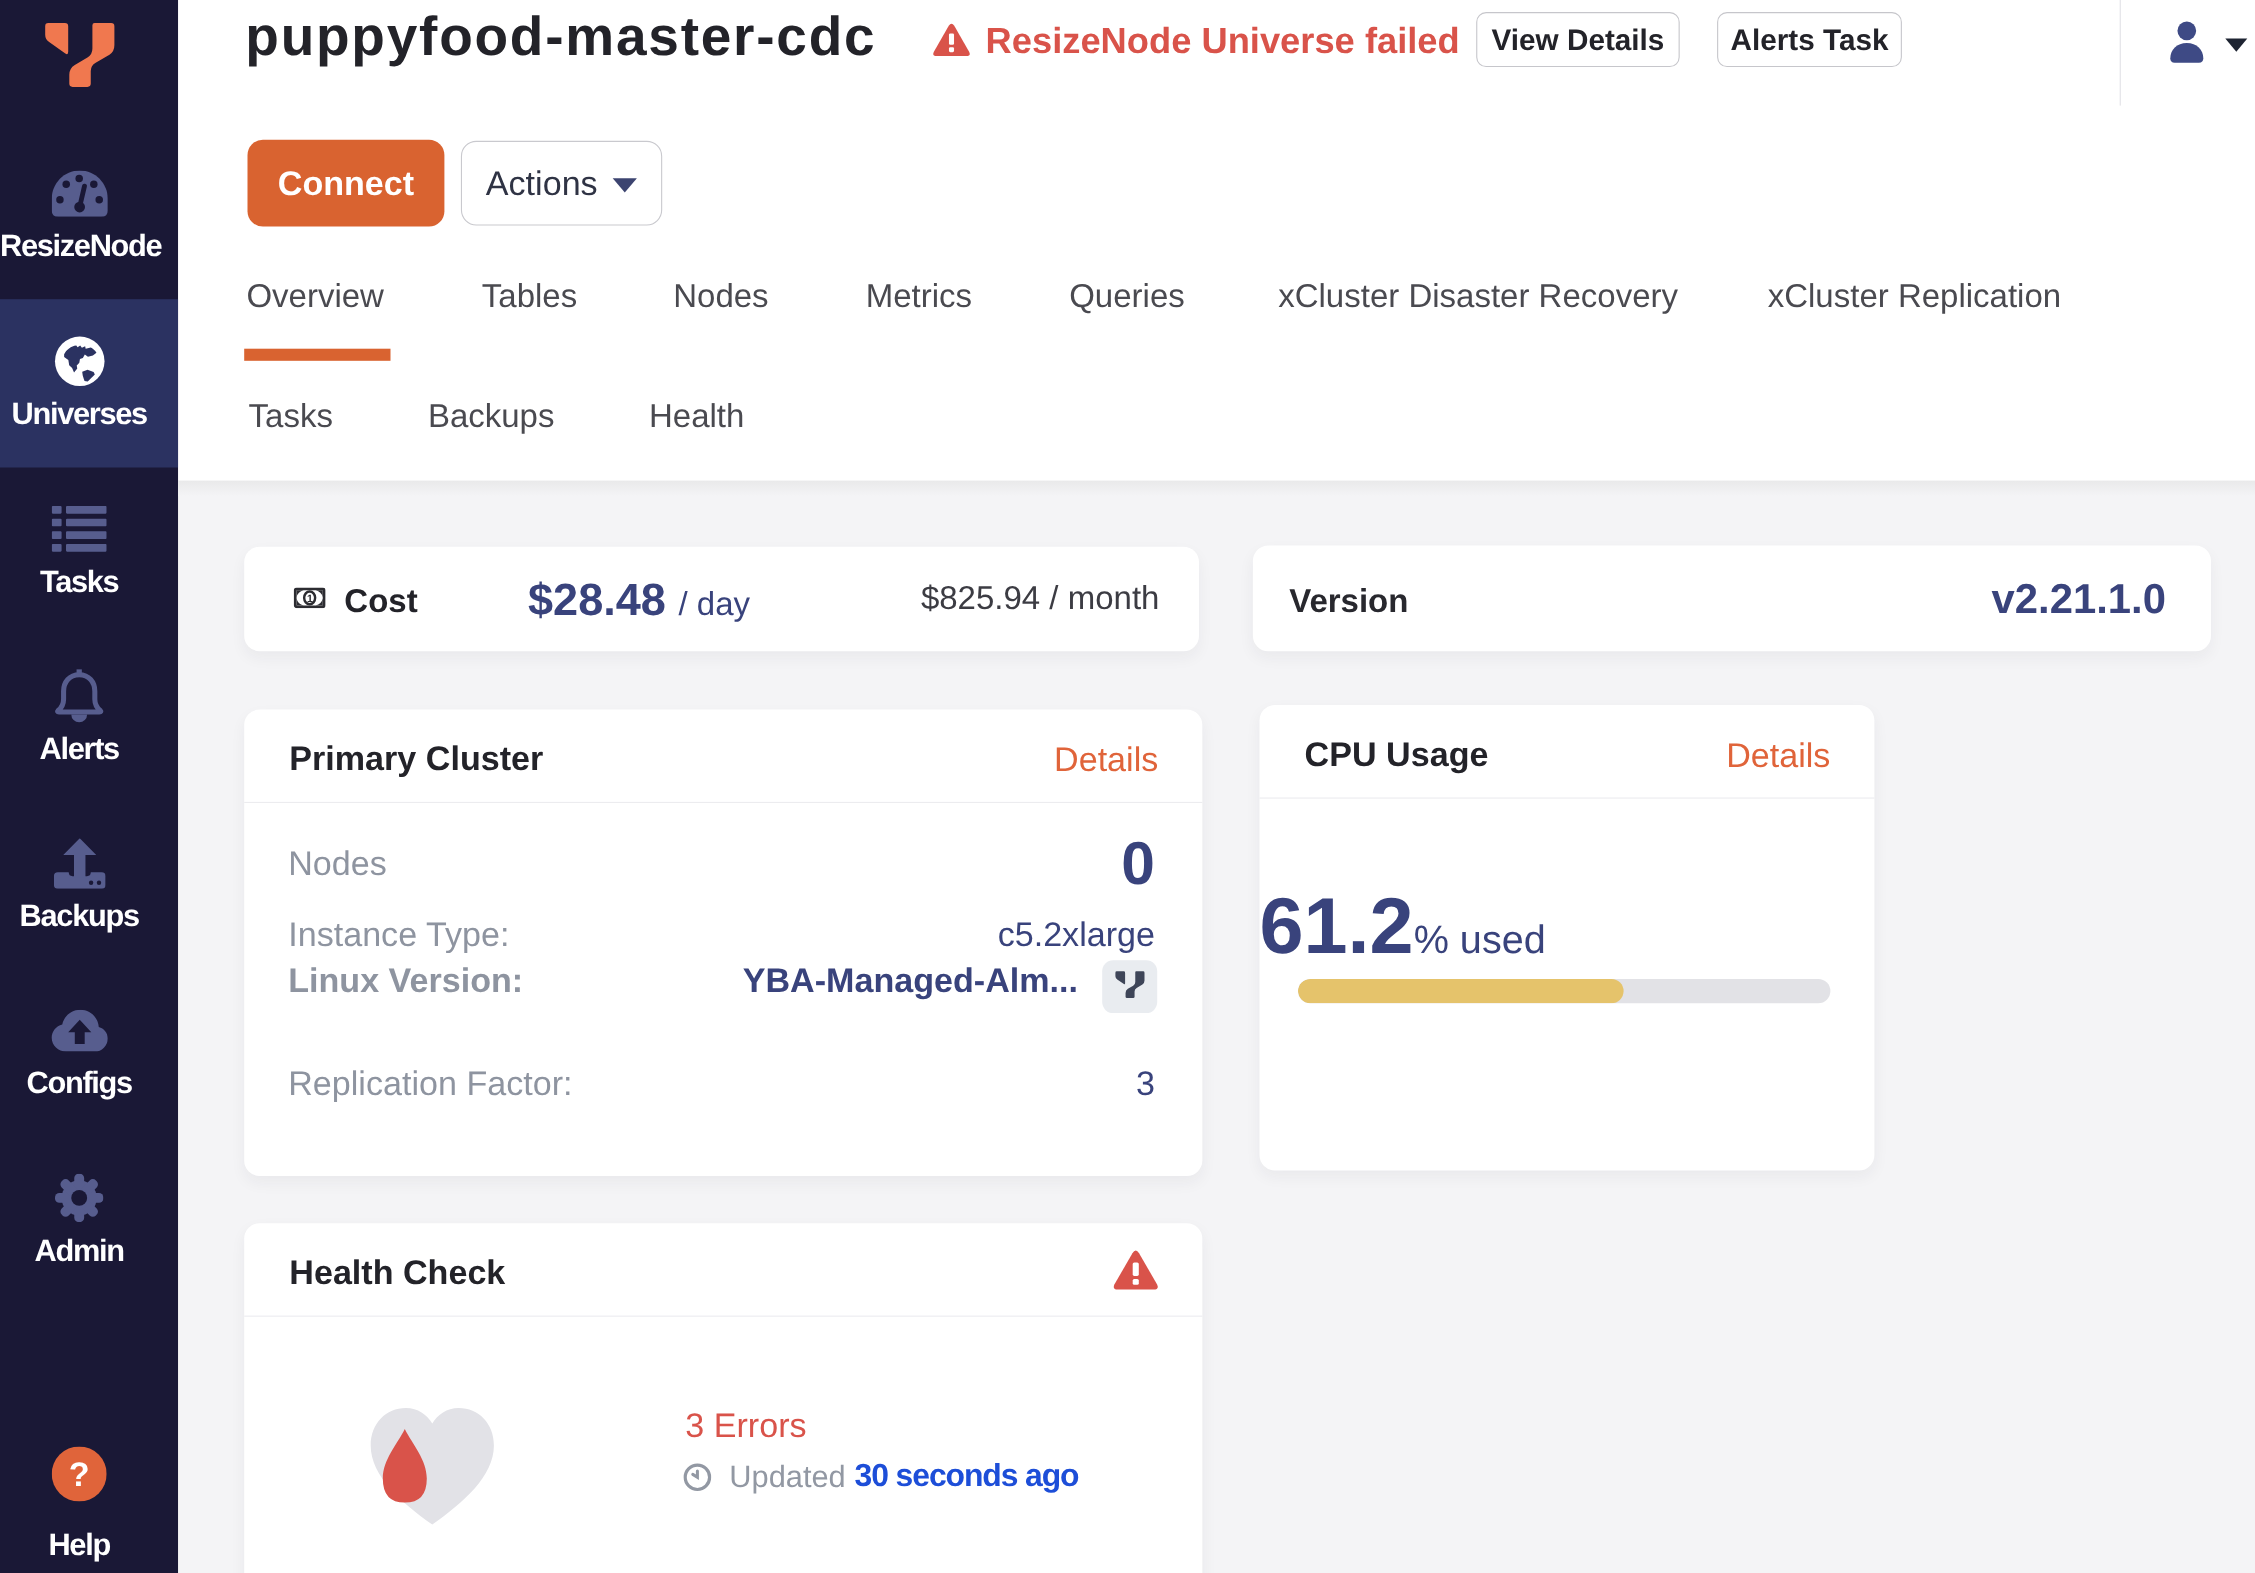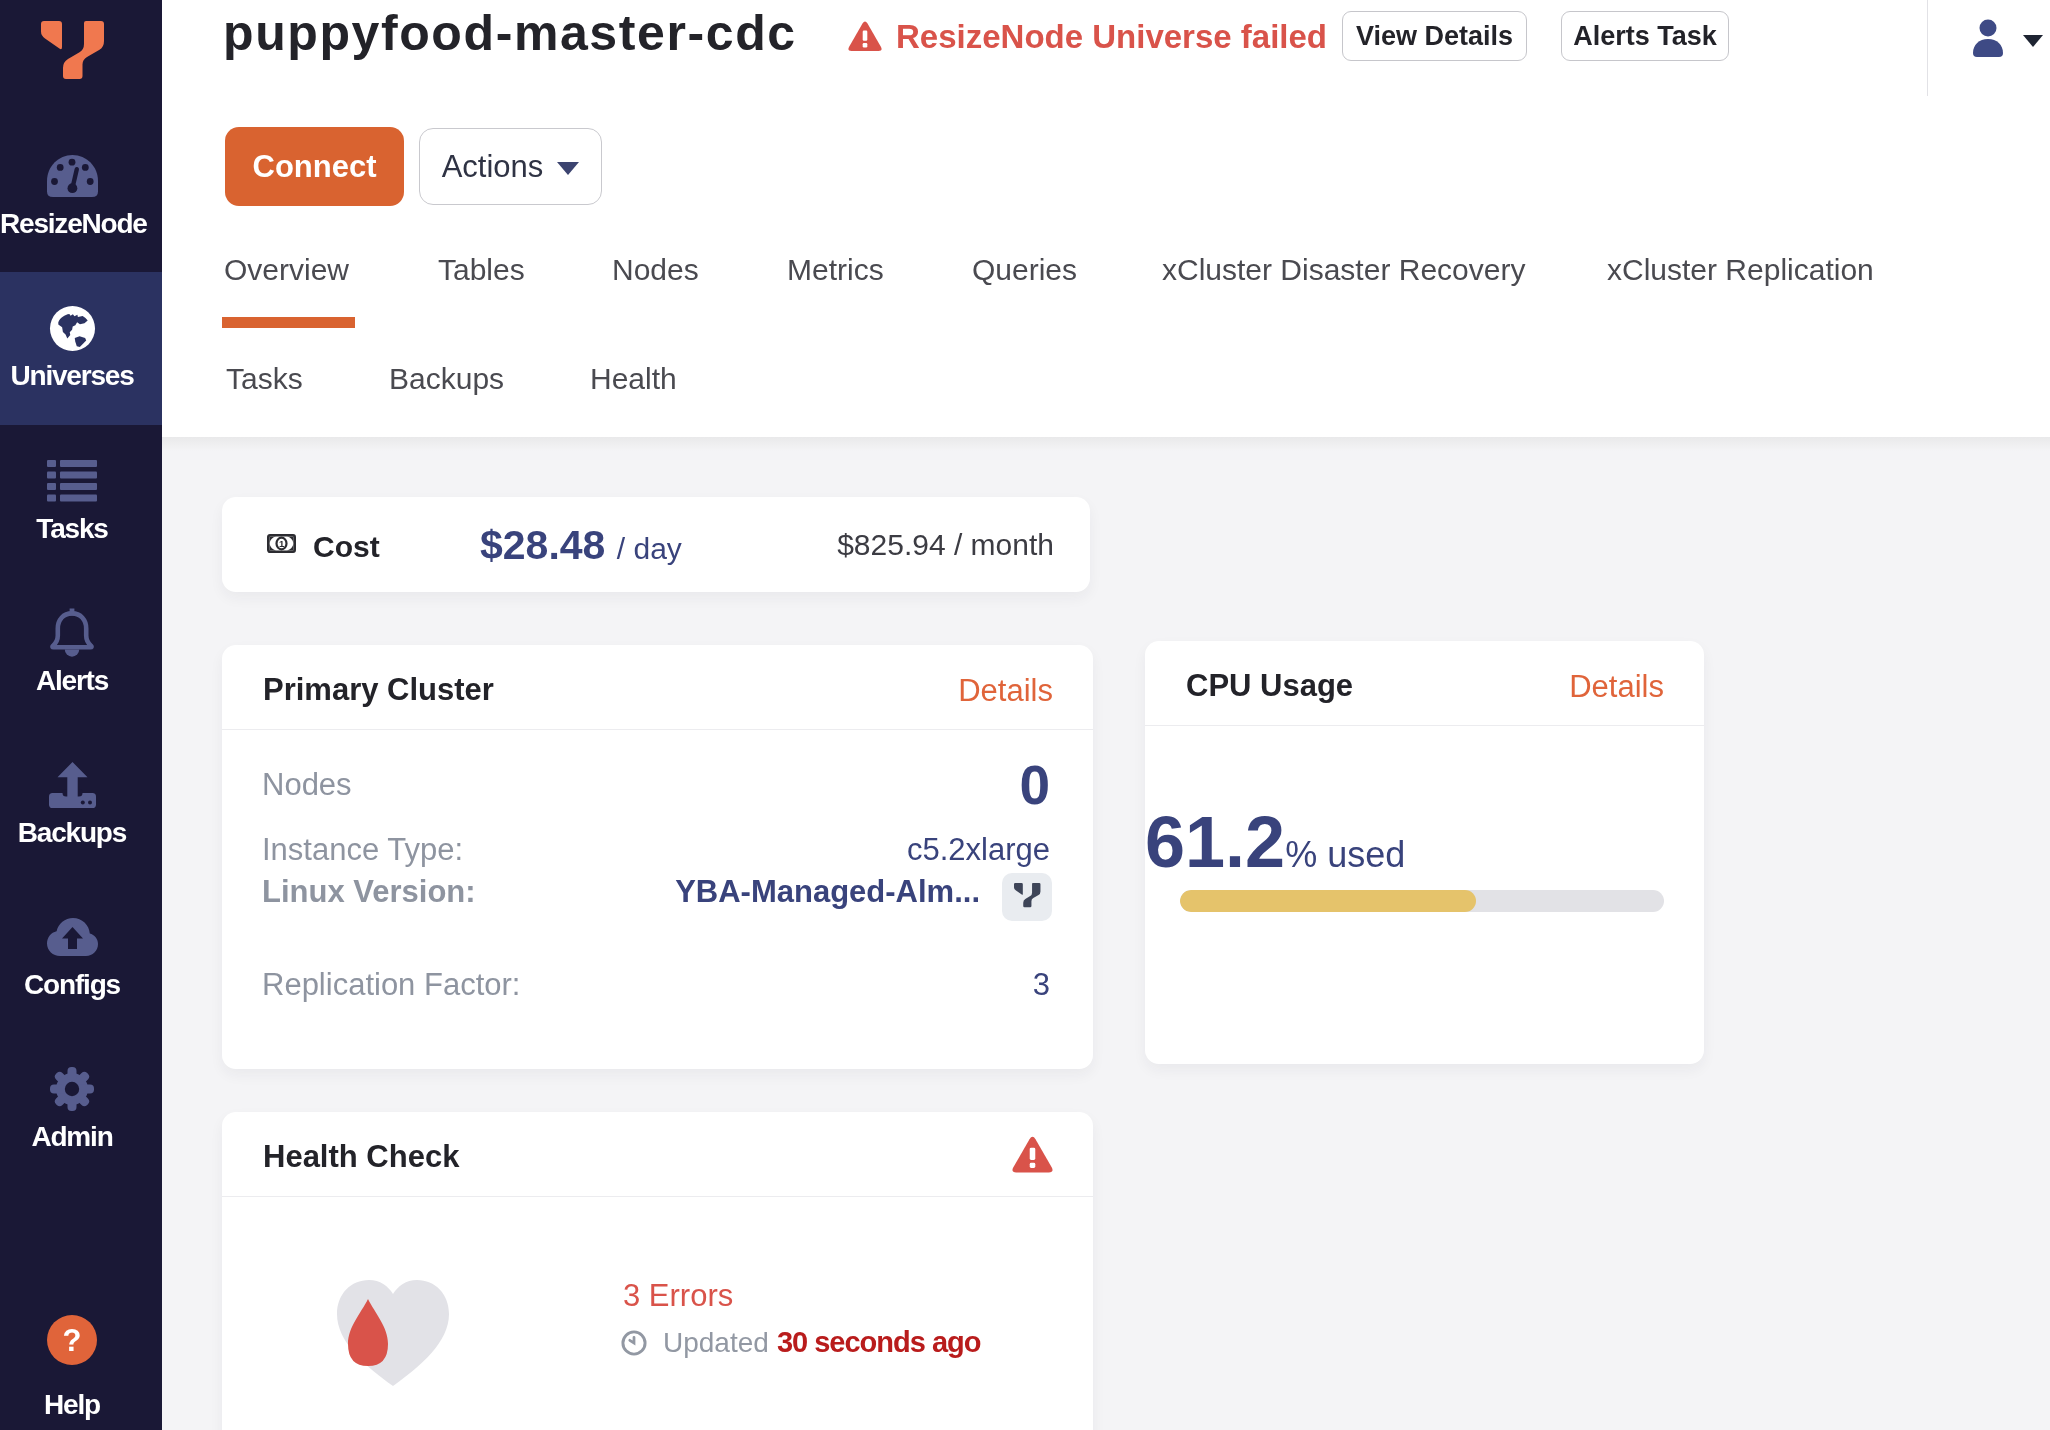--- a/index.html
+++ b/index.html
@@ -74,21 +74,21 @@
 
 #cpu-big { position:absolute; left:0; right:0; top:160px; text-align:left; font-size:72px; font-weight:700; color:#39437c; }
 #cpu-big span { font-size:36px; font-weight:400; }
 #cpu-bar { position:absolute; left:35px; top:249px; width:484px; height:22px; background:#e2e2e6; border-radius:11px; overflow:hidden; }
 #cpu-fill { width:61.2%; height:100%; background:#e5c36b; border-radius:11px; }
 
 
 #health-warn { position:absolute; right:40px; top:24px; }
 #errors { position:absolute; left:401px; top:166px; font-size:31px; color:#d9534a; }
 #updated { position:absolute; left:399px; top:214px; font-size:28px; color:#9298a3; display:flex; align-items:center; gap:16px; }
-#updated b { color:#b91c1c; font-weight:700; font-size:29px; letter-spacing:-1px;text-align:right; }
+#updated b { color:#1d4ed8; font-weight:700; font-size:29px; letter-spacing:-1px;text-align:right; }
 </style>
 </head>
 <body>
 <div id="page">
   <div id="sidebar">
     <svg id="logo" width="64" height="62" viewBox="0 0 64 62">
       <path fill="#f0784f" d="M3 0 L18 0 Q21 0 21 3 L21 26 Q21 29.5 18.4 27.6 L4 17.5 Q0 14.7 0 10.5 L0 3 Q0 0 3 0 Z"></path>
       <path fill="#f0784f" d="M45 0 L60 0 Q63 0 63 3 L63 20 Q63 26 58.5 28.8 L46 36 Q41.5 38.6 41.5 43.5 L41.5 55 Q41.5 58 38.5 58 L25 58 Q22 58 22 55 L22 47 Q22 41 27 38 L38.5 31.2 Q43 28.5 43 23 L43 2 Q43 0 45 0 Z"></path>
     </svg>
     <div class="sb-item" style="top:120px;">
@@ -245,20 +245,24 @@
             <path d="M26.4 16.4 H20 A8.5 8.5 0 0 0 26.4 10 Z"></path>
           </g>
           <ellipse cx="14.5" cy="9.5" rx="5" ry="5.8" fill="#fff" stroke="#2c2c31" stroke-width="2.2"></ellipse>
           <text x="14.7" y="13" font-size="9.5" font-weight="bold" fill="#2c2c31" text-anchor="middle" font-family="Liberation Sans, sans-serif">1</text>
         </svg>
         <div class="ct">Cost</div>
         <div id="cost-day">$28.48 <span>/ day</span></div>
         <div id="cost-month">$825.94 / month</div>
       </div>
 
+      <div class="card" id="card-version">
+        <div class="ct">Version</div>
+        <div id="version-val">v2.21.1.0</div>
+      </div>
 
       <div class="card" id="card-cluster">
         <div class="card-head">
           <div class="card-title">Primary Cluster</div>
           <div class="details">Details</div>
         </div>
         <div class="crow" id="row-nodes">
             <span class="lbl">Nodes</span>
             <span class="val">0</span>
           </div>

